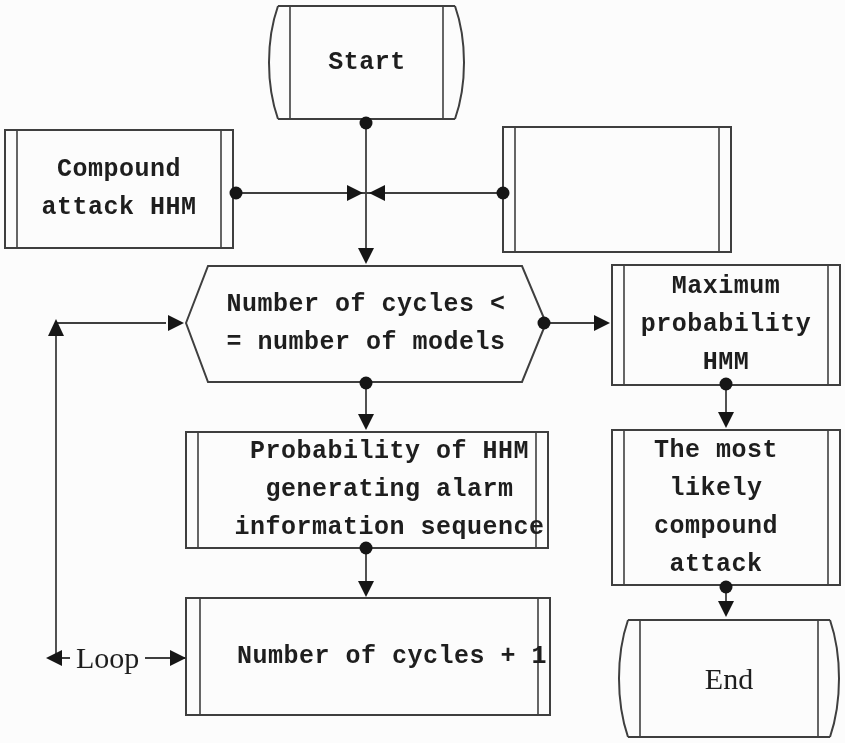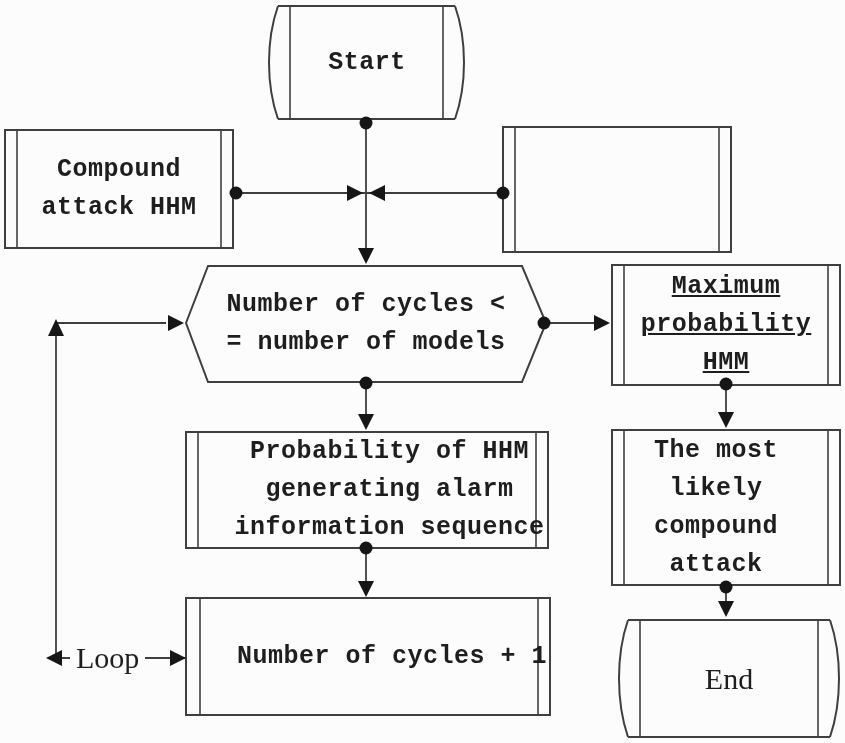--- a/index.html
+++ b/index.html
@@ -152,21 +152,21 @@
 
   <div class="label" style="left:272px;top:44px;width:190px;">Start</div>
 
   <div class="label" style="left:4px;top:151px;width:230px;">Compound
 attack HHM</div>
 
 
   <div class="label" style="left:196px;top:286px;width:340px;text-align:center;">Number of cycles &lt;
 = number of models</div>
 
-  <div class="label" style="left:612px;top:268px;width:228px;text-decoration:underline;">Maximum
+  <div class="label" style="left:612px;top:268px;width:228px;">Maximum
 probability
 HMM</div>
 
   <div class="label" style="left:186px;top:433px;width:407px;border-radius:26px;">Probability of HHM
 generating alarm
 information sequence</div>
 
   <div class="label" style="left:612px;top:432px;width:208px;">The most
 likely
 compound

